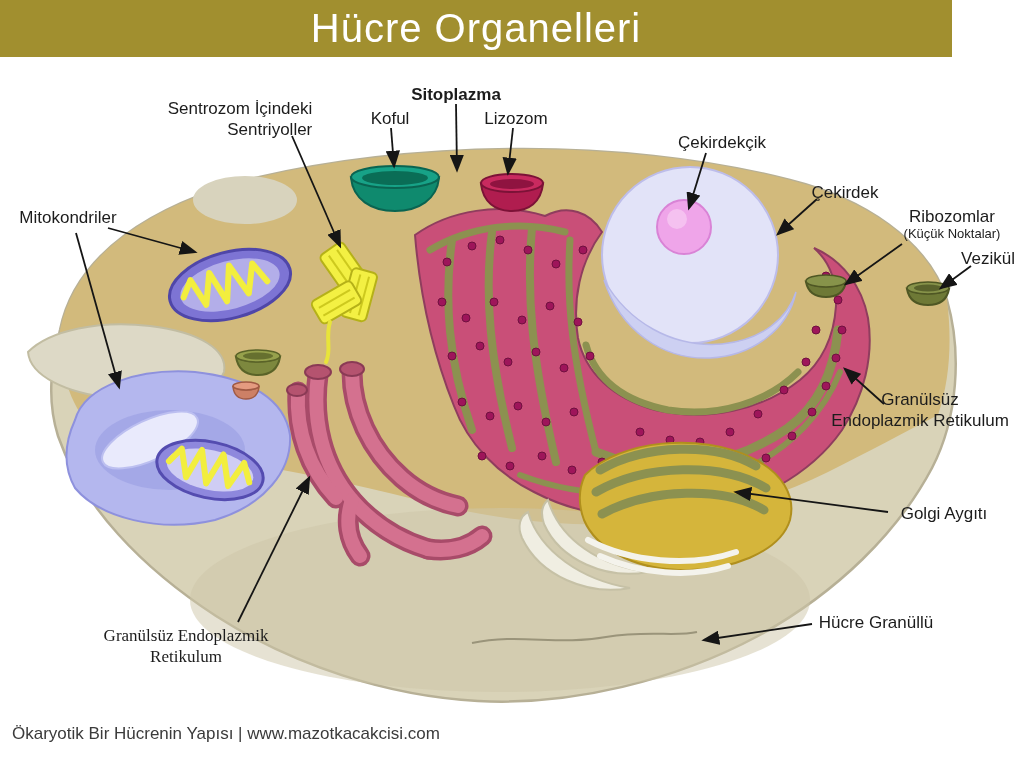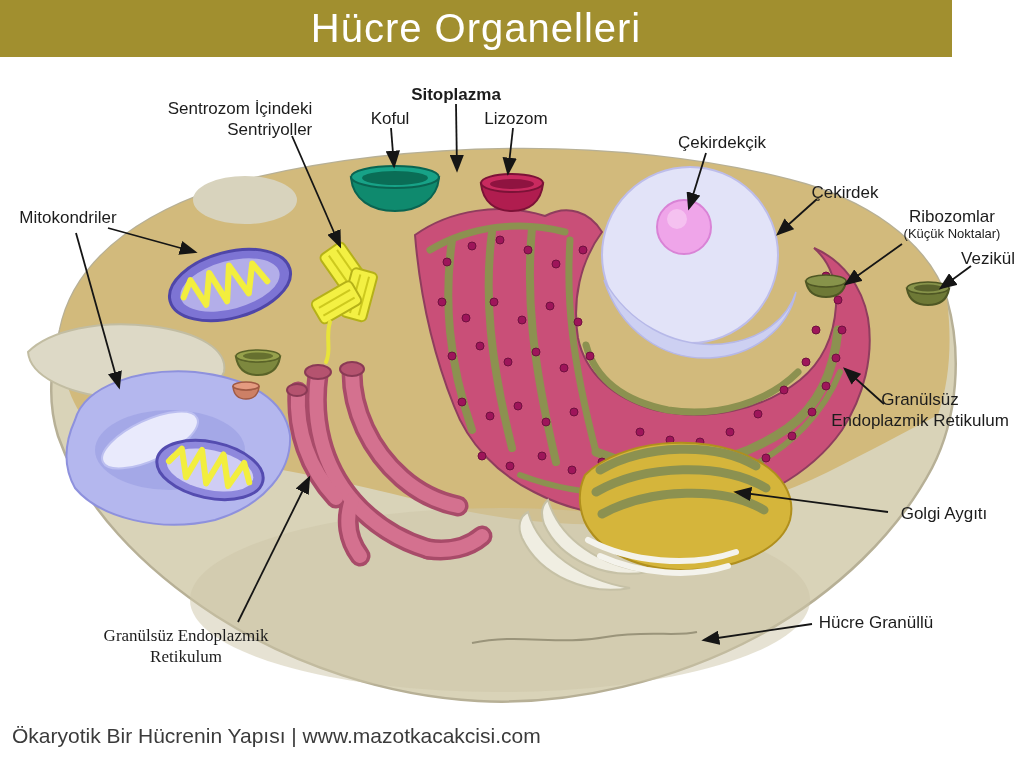--- a/index.html
+++ b/index.html
@@ -5,21 +5,21 @@
   html,body{margin:0;padding:0;background:#ffffff;}
   #stage{position:relative;width:1024px;height:766px;margin:0 auto;background:#ffffff;
          font-family:"Liberation Sans",sans-serif;overflow:hidden;}
   .header{position:absolute;left:0;top:0;width:952px;height:57px;background:#a18f2f;
           display:flex;align-items:center;justify-content:center;}
   .header .title{color:#ffffff;font-size:40px;letter-spacing:1px;}
   svg.illu{position:absolute;left:0;top:0;}
   .lbl{position:absolute;transform:translateX(-50%);text-align:center;
        font-size:17px;line-height:21px;color:#1c1c1c;white-space:nowrap;}
   .lbl .small{font-size:13px;line-height:13px;}
-  .footer{position:absolute;left:12px;top:724px;font-size:21px;color:#3b3b3b;white-space:nowrap;}
+  .footer{position:absolute;left:12px;top:724px;font-size:17px;color:#3b3b3b;white-space:nowrap;}
 </style>
 </head>
 <body>
 
 <div id="stage">
 
   <div class="header">
     <div class="title">Hücre Organelleri</div>
   </div>
 

